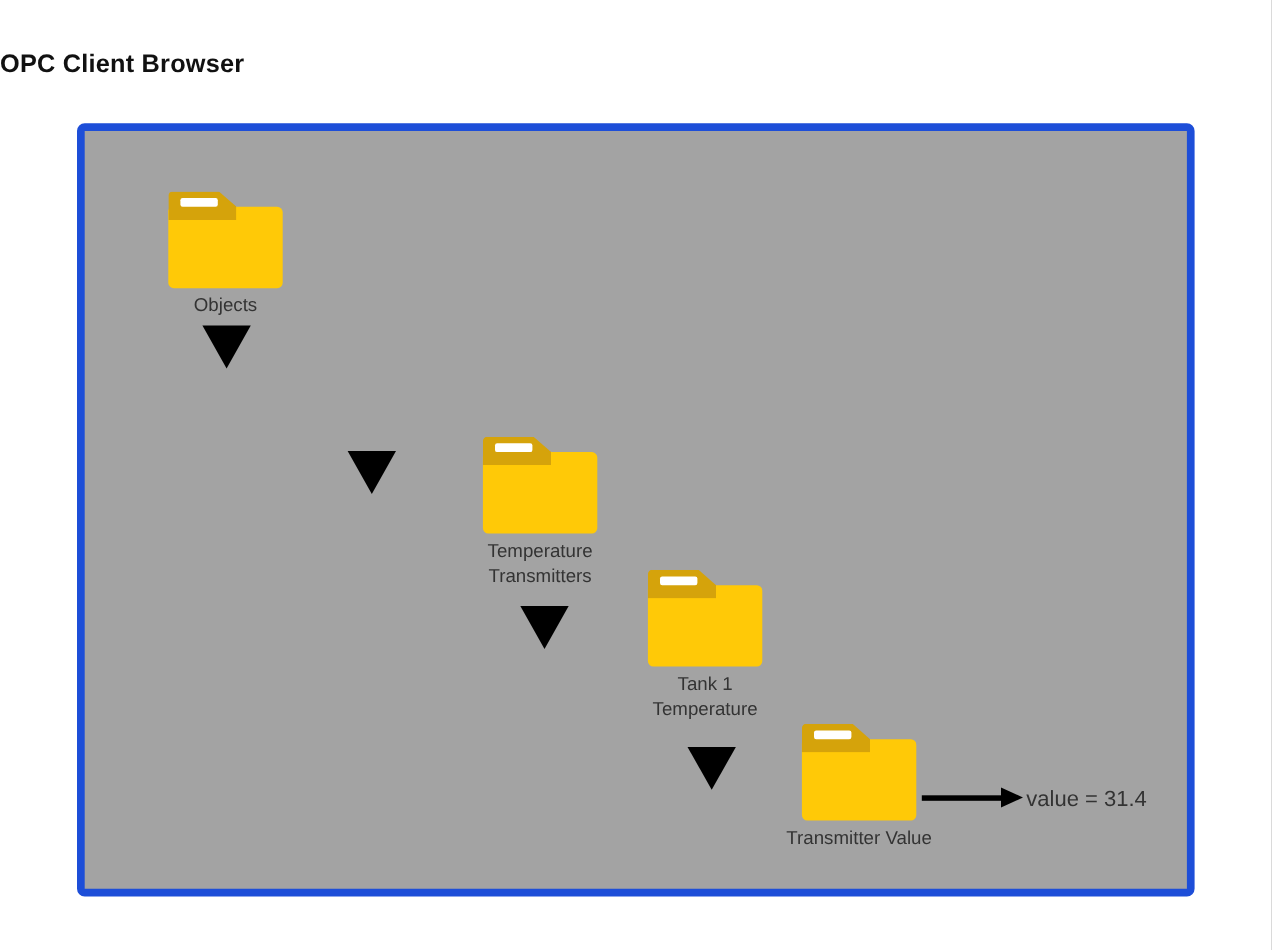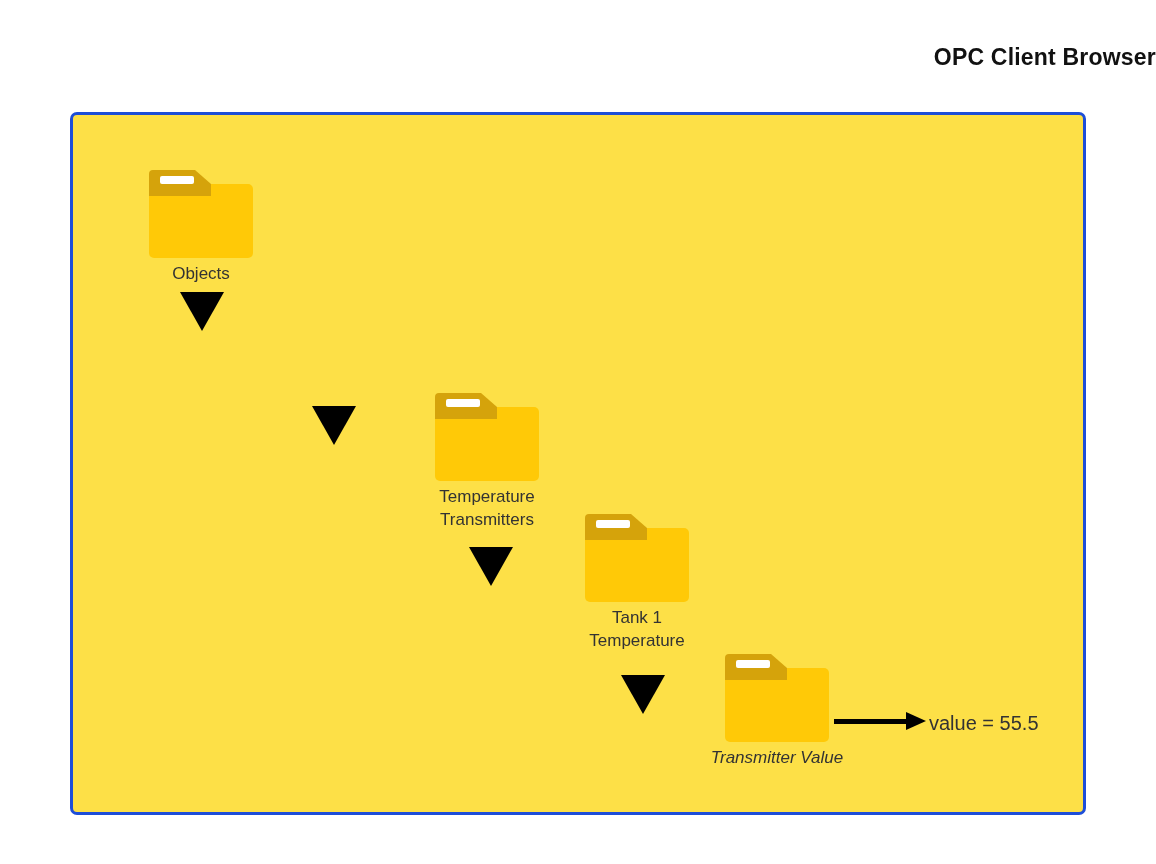--- a/index.html
+++ b/index.html
@@ -14,36 +14,36 @@
     font-family: "Liberation Sans", sans-serif;
     overflow: hidden;
     position: relative;
   }
 
   #page-title {
     position: absolute;
     left: 0;
     top: 44px;
     width: 1156px;
-    text-align: right;
+    text-align: left;
     font-size: 23px;
     font-weight: bold;
     color: #111111;
     letter-spacing: 0.2px;
   }
 
   #canvas-frame {
     position: absolute;
     left: 70px;
     top: 112px;
     width: 1016px;
     height: 703px;
-    border: 3px solid #1d4ed8;
+    border: 7px solid #1d4ed8;
     border-radius: 7px;
-    background: #fde047;
+    background: #a3a3a3;
     box-sizing: border-box;
   }
 
   
   .node {
     position: absolute;
   }
 
   .folder {
     position: relative;
@@ -174,28 +174,28 @@
       <div class="fbody"></div>
       <div class="ftab"></div>
       <div class="fslot"></div>
     </div>
     <div class="node-label wide">Tank 1
 Temperature</div>
   </div>
 
   <div class="down-arrow" style="left:548px; top:560px;"></div>
 
-  <div class="node" style="left:652px; top:539px;font-style:italic;">
+  <div class="node" style="left:652px; top:539px;">
     <div class="folder">
       <div class="fbody"></div>
       <div class="ftab"></div>
       <div class="fslot"></div>
     </div>
     <div class="node-label wide">Transmitter Value</div>
   </div>
 
   <div class="value-arrow" style="left:761px; top:604px;">
     <div class="shaft"></div>
     <div class="head"></div>
   </div>
-  <div class="value-text" style="left:856px; top:597px;">value = 55.5</div>
+  <div class="value-text" style="left:856px; top:597px;">value = 31.4</div>
 
 </div>
 
 </body></html>

